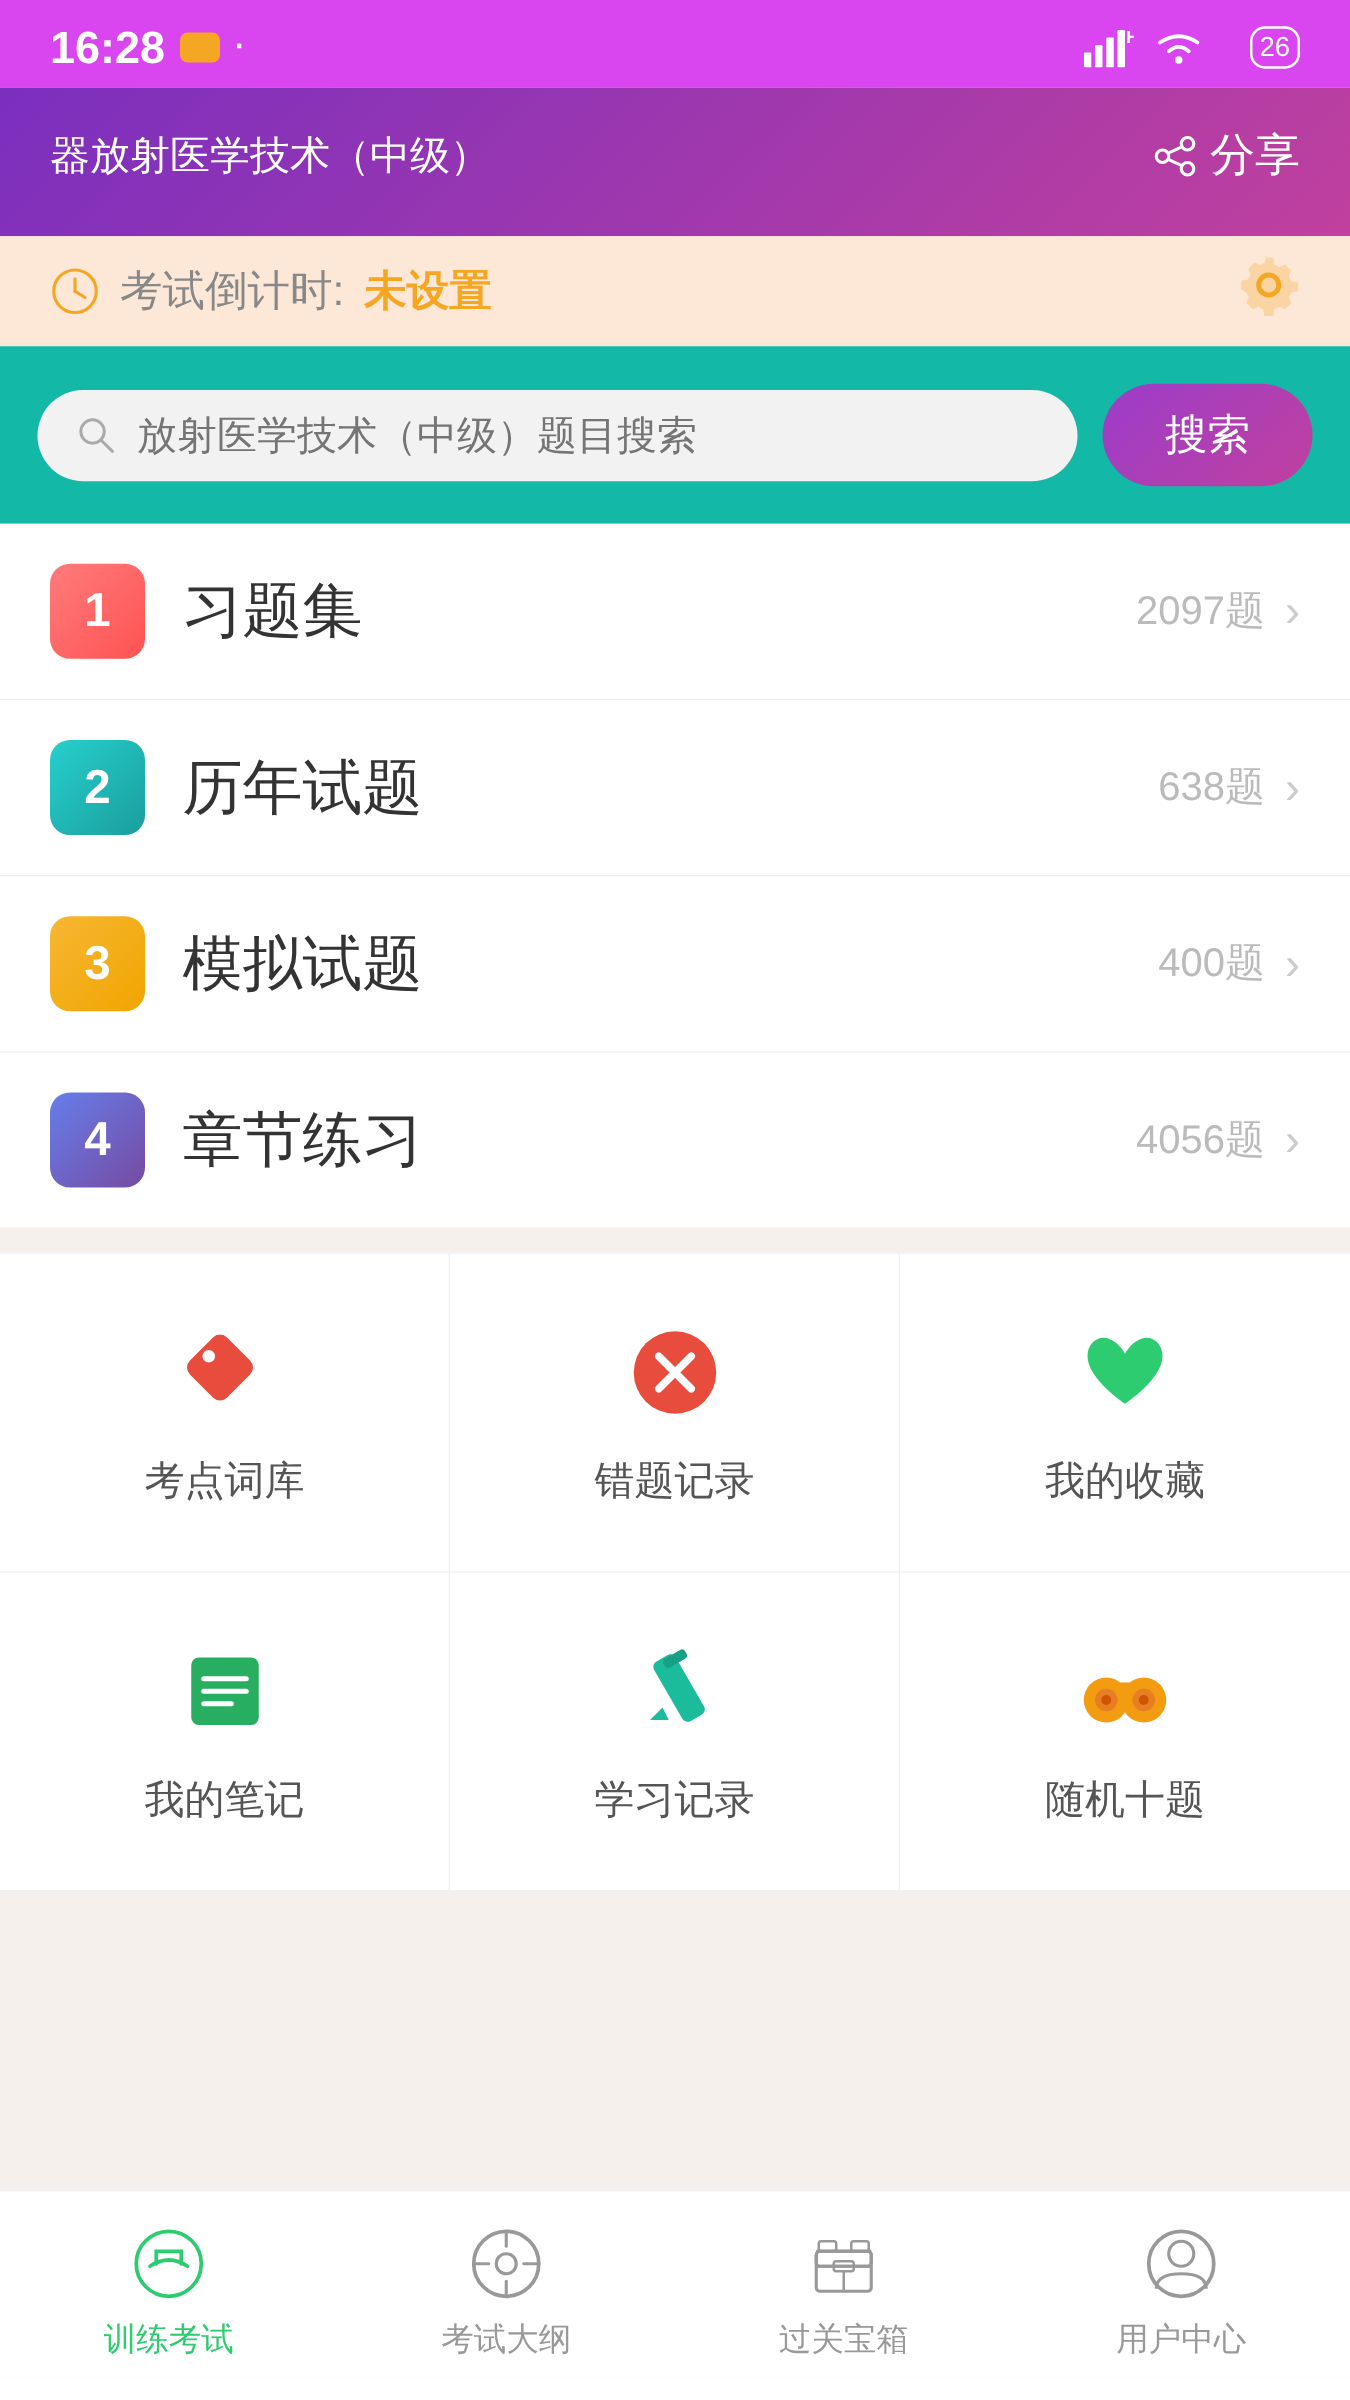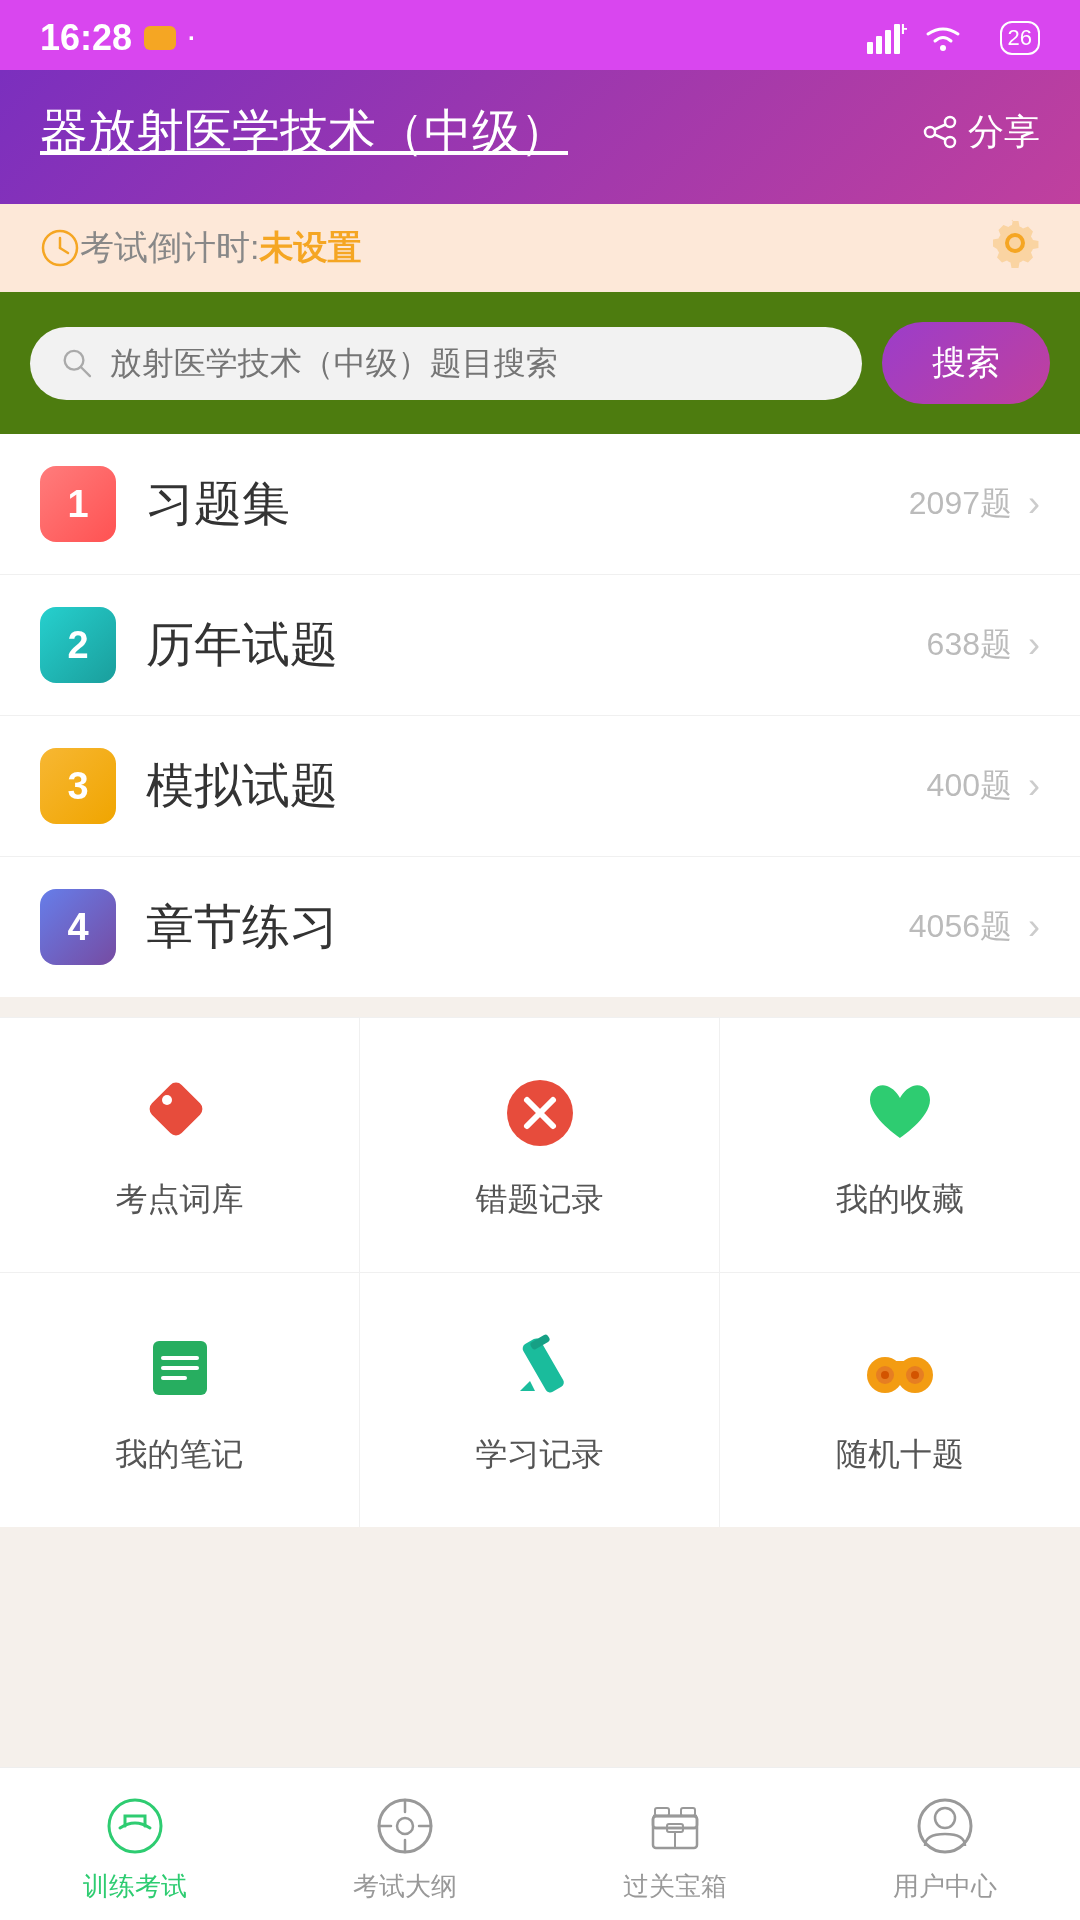--- a/index.html
+++ b/index.html
@@ -63,23 +63,22 @@
     
     .header {
       background: linear-gradient(135deg, #7b2fbe 0%, #c0409e 100%);
       display: flex;
       justify-content: space-between;
       align-items: center;
       padding: 30px 40px 40px 40px;
     }
     .header-title {
       color: white;
-      font-size: 48px;
+      font-size: 32px;
       font-weight: 500;
-      text-decoration: underline;
     }
     .header-share {
       color: white;
       font-size: 36px;
       display: flex;
       align-items: center;
       gap: 10px;
     }
 
     
@@ -87,40 +86,41 @@
       background: #fde8d8;
       display: flex;
       justify-content: space-between;
       align-items: center;
       padding: 24px 40px;
       height: 88px;
     }
     .countdown-left {
       display: flex;
       align-items: center;
+      gap: 16px;
       color: #f5a623;
       font-size: 34px;
     }
     .countdown-label {
       color: #888;
       font-size: 34px;
     }
     .countdown-value {
       color: #f5a623;
       font-size: 34px;
       font-weight: bold;
     }
     .gear-icon {
       color: #f5a623;
       font-size: 44px;
     }
 
     
     .search-area {
-      background: #4d7c0f;
+      background: #14b8a6;
       padding: 30px 30px;
       display: flex;
       gap: 20px;
       align-items: center;
     }
     .search-input-wrap {
       flex: 1;
       background: #f2f2f2;
       border-radius: 50px;
       display: flex;

